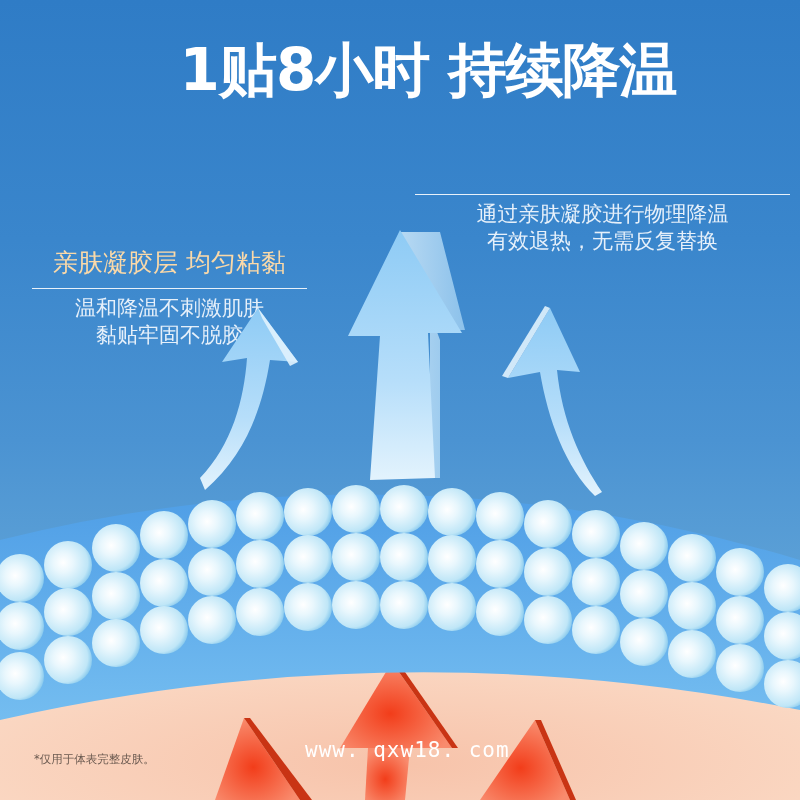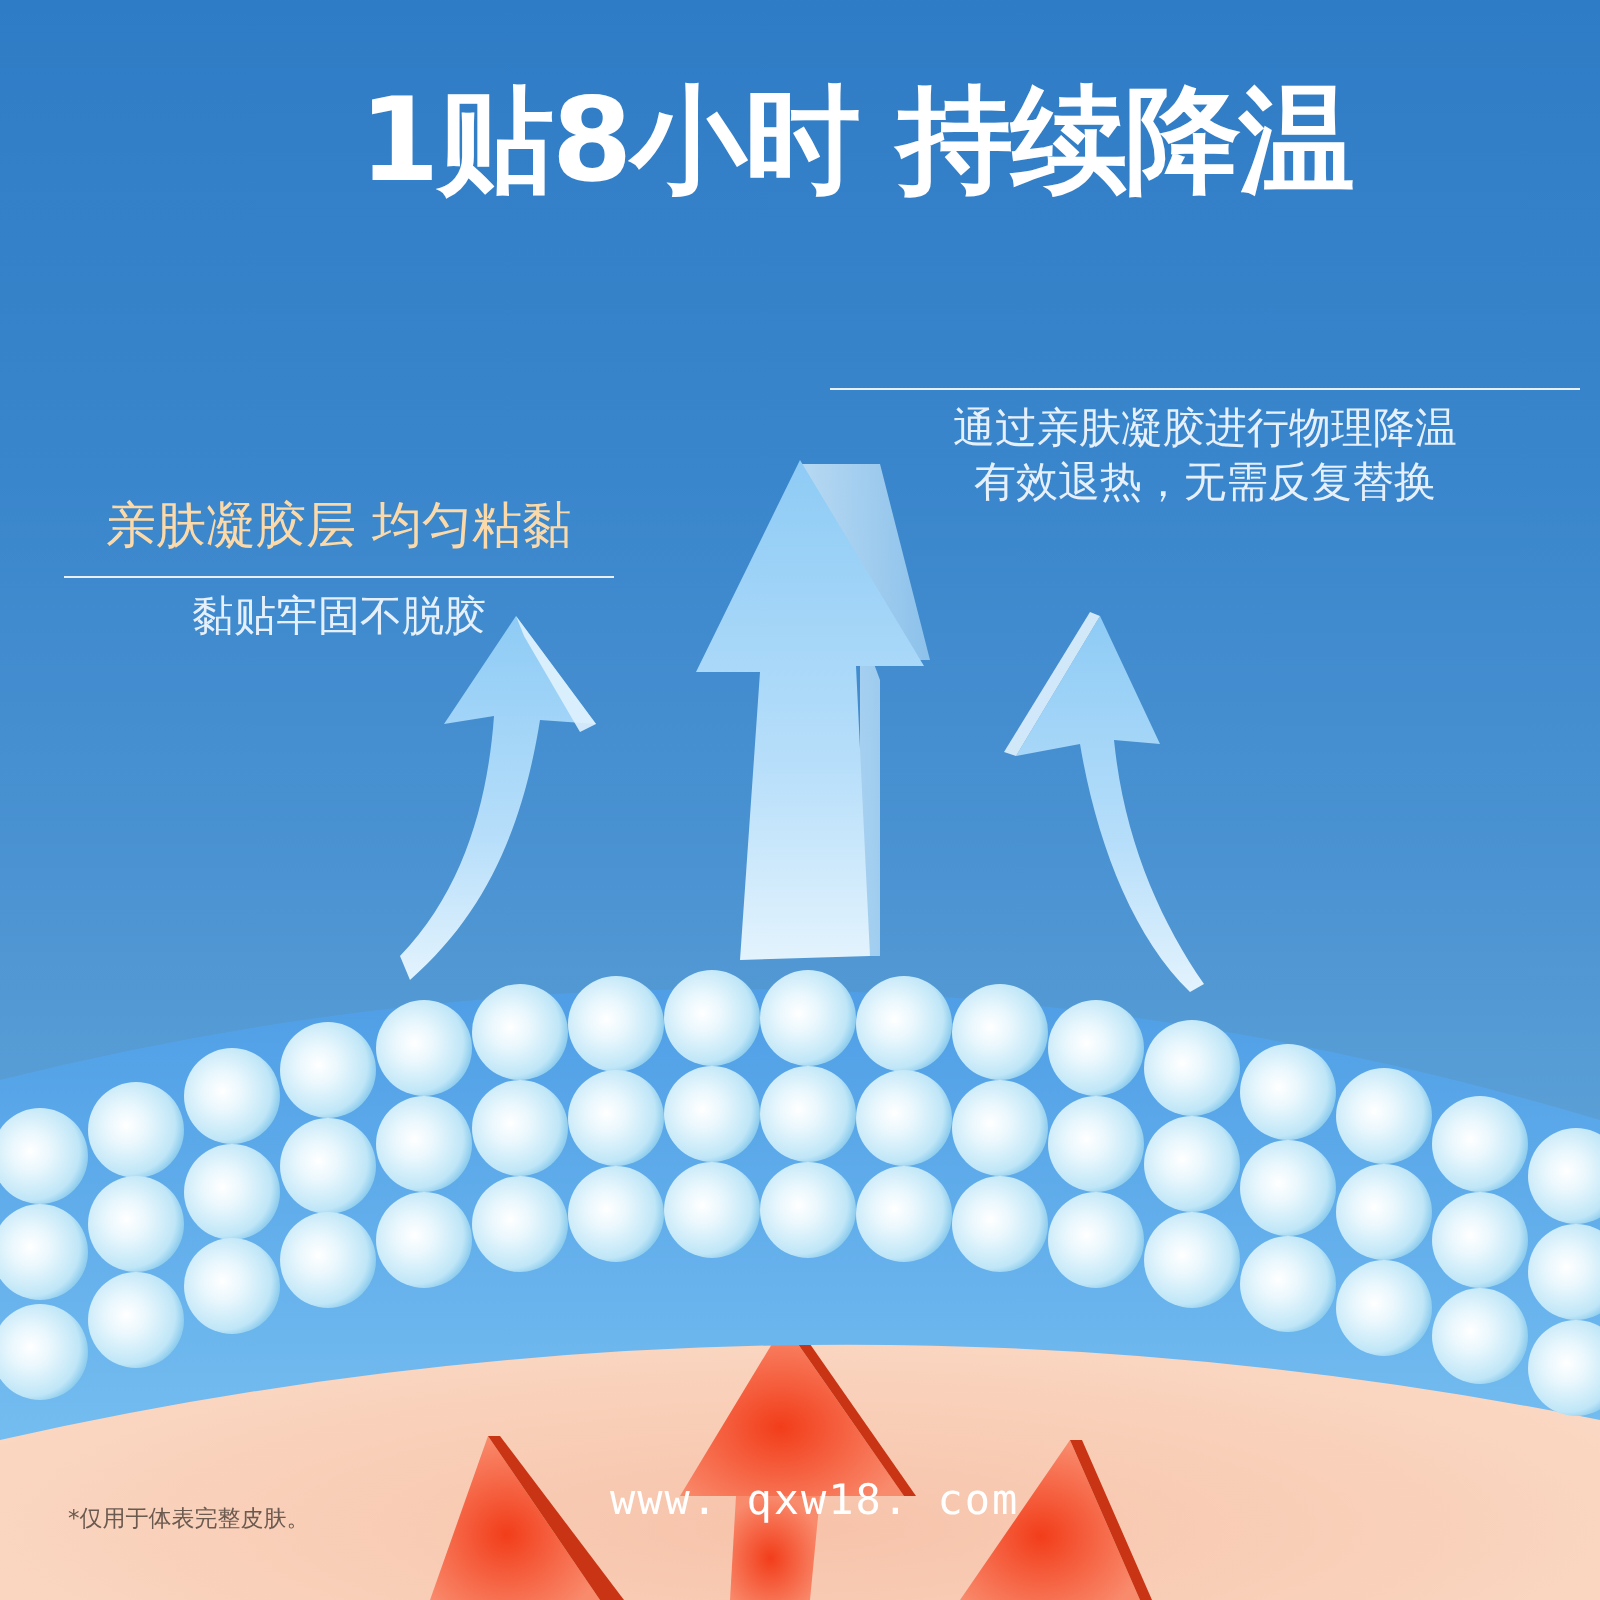--- a/index.html
+++ b/index.html
@@ -45,20 +45,21 @@
 
   <div class="feature feature-right">
     <div class="fline"></div>
     <div class="fdesc">通过亲肤凝胶进行物理降温</div>
     <div class="fdesc">有效退热，无需反复替换</div>
   </div>
 
   <div class="feature feature-left">
     <div class="ftitle">亲肤凝胶层 均匀粘黏</div>
     <div class="fline"></div>
+    <div class="fdesc">温和降温不刺激肌肤</div>
     <div class="fdesc">黏贴牢固不脱胶</div>
   </div>
 
   <svg class="arrows" viewBox="0 0 800 800">
     <defs>
       <linearGradient id="coolGrad" x1="0" y1="0" x2="0" y2="1">
         <stop offset="0" stop-color="#8ecbf5"></stop>
         <stop offset="0.6" stop-color="#b6defa"></stop>
         <stop offset="1" stop-color="#e3f3fd"></stop>
       </linearGradient>

